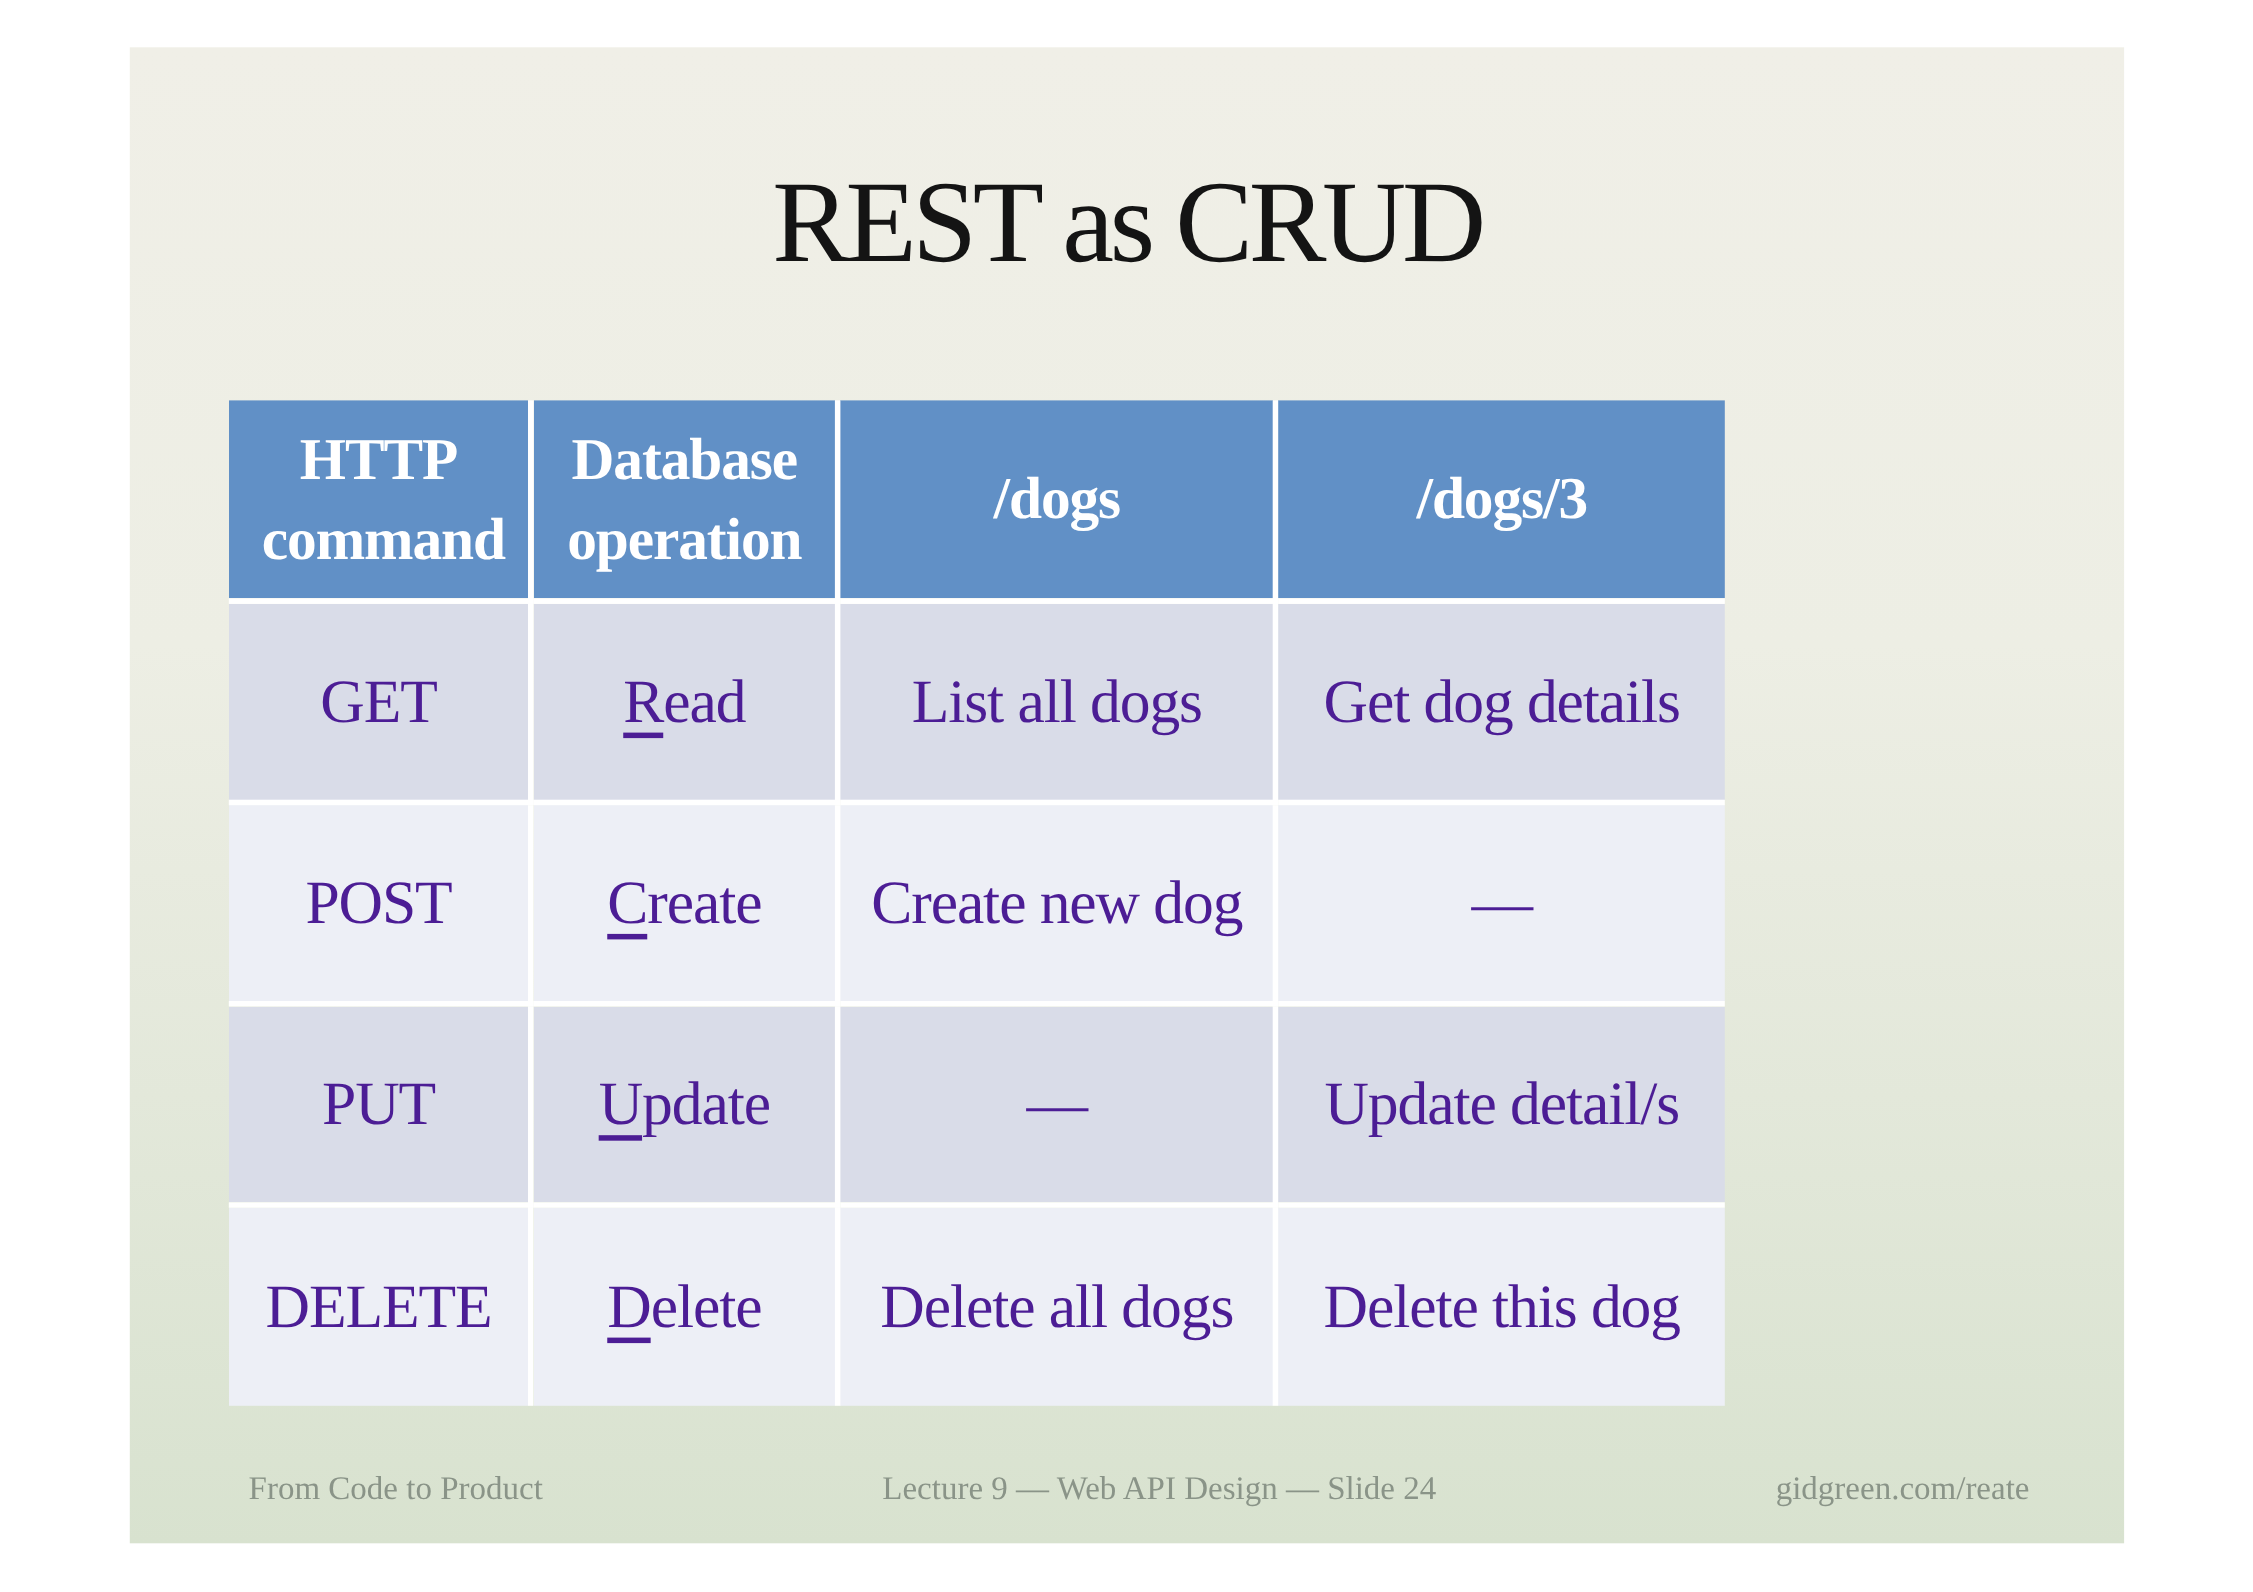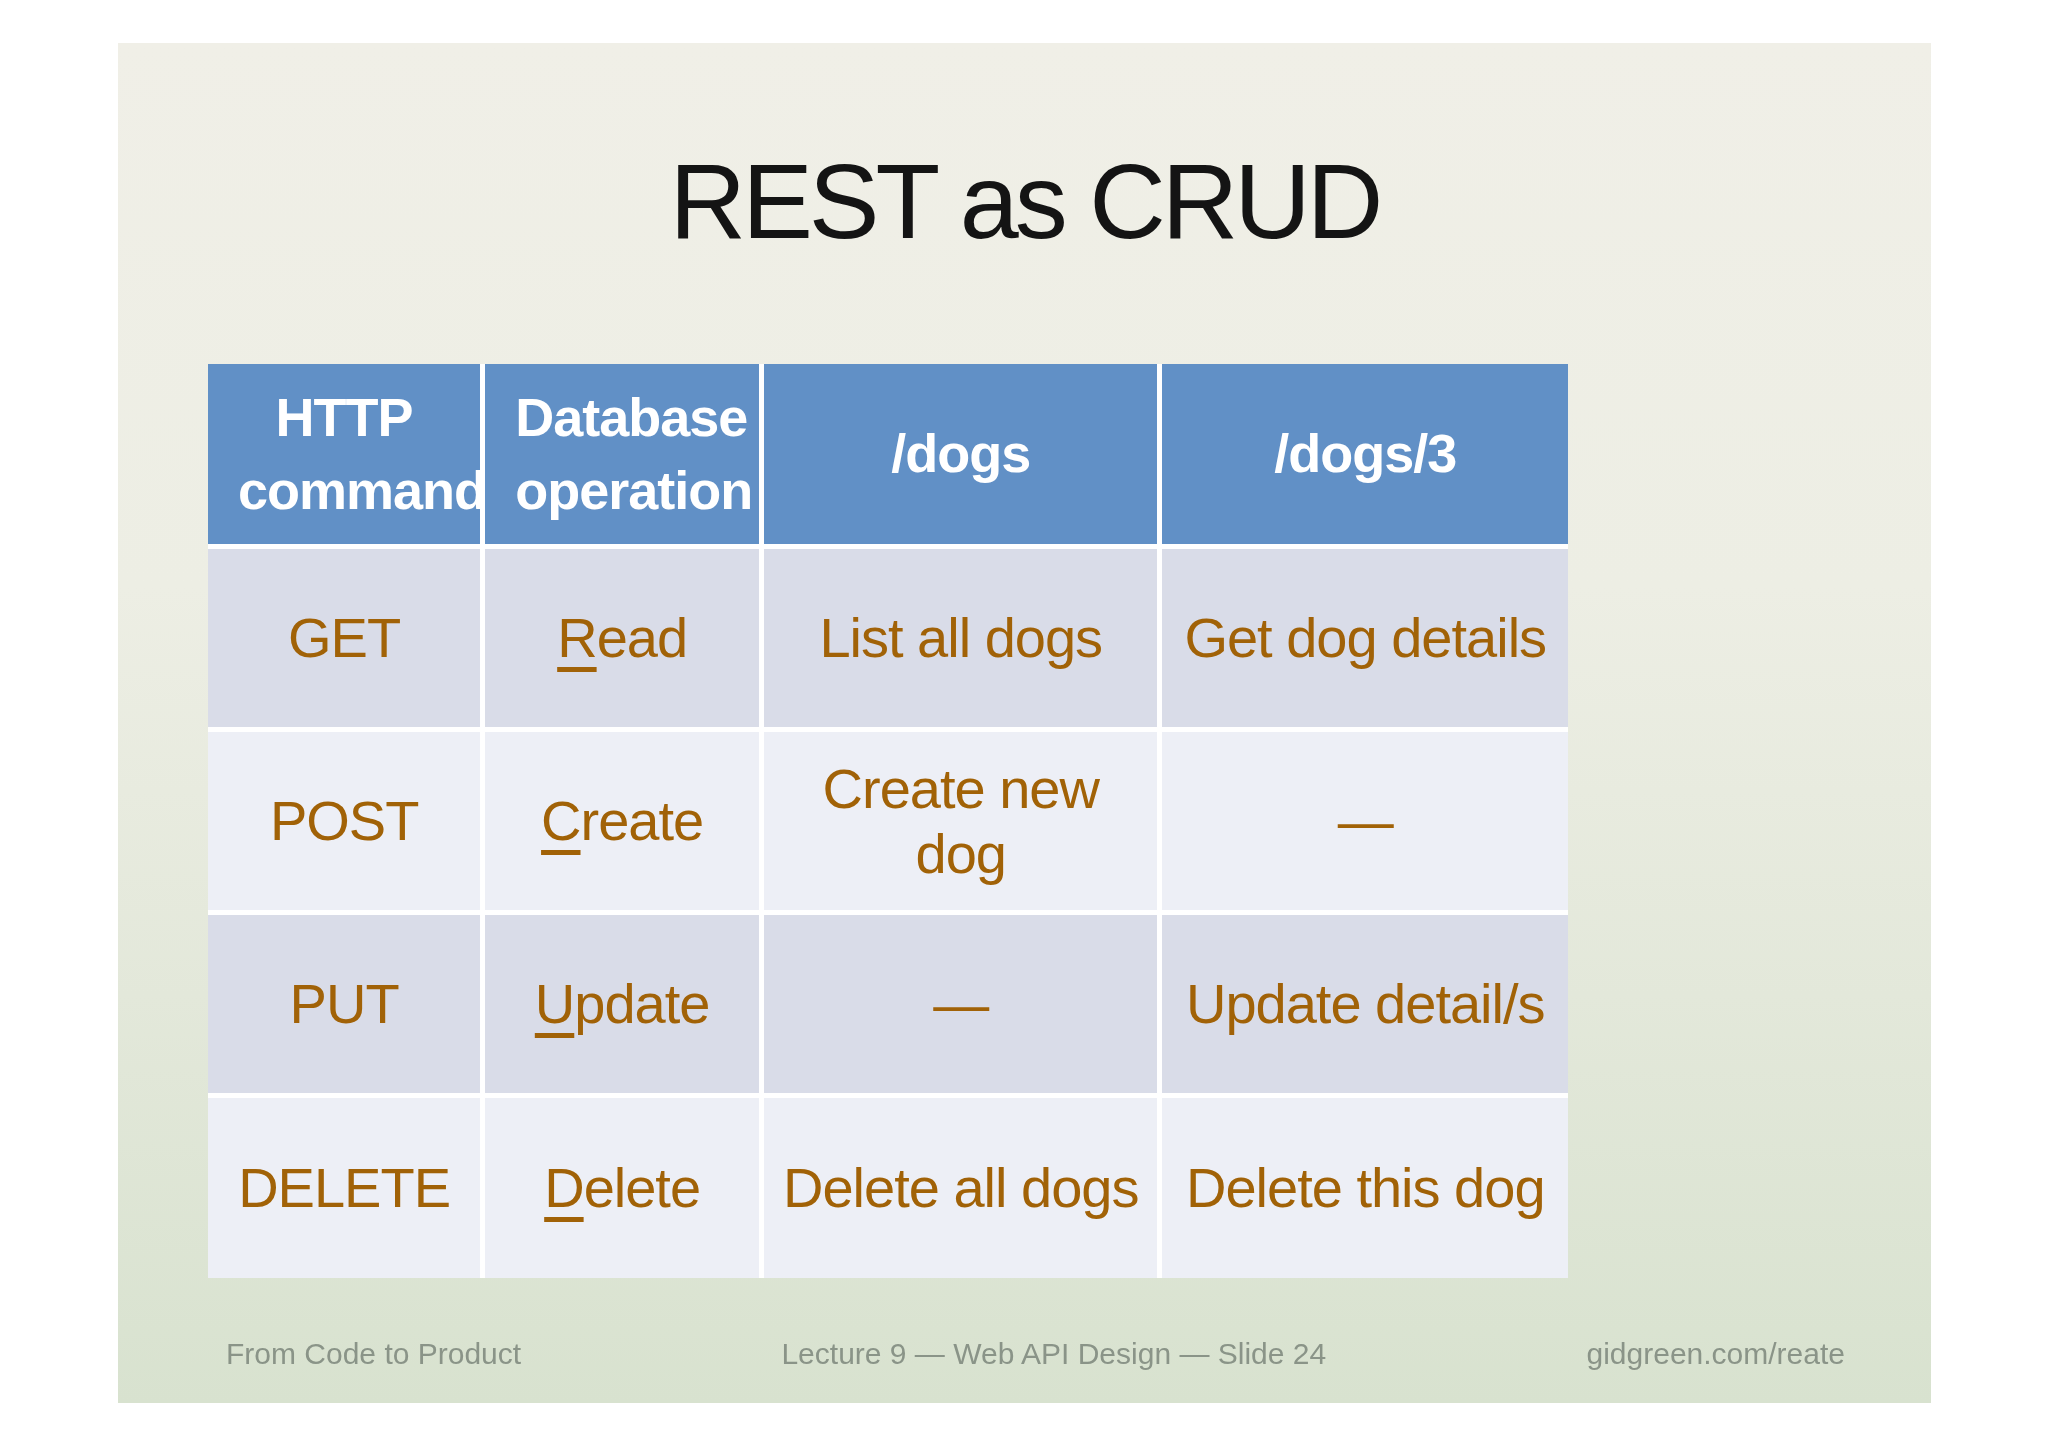--- a/index.html
+++ b/index.html
@@ -6,20 +6,21 @@
   html, body {
     width: 2048px; height: 1447px;
     background: #ffffff;
     font-family: "Liberation Sans", "DejaVu Sans", sans-serif;
     overflow: hidden;
   }
   .page {
     position: relative;
     width: 2048px; height: 1447px;
     background: #ffffff;
+    font-family: Liberation Serif, serif;
   }
   .slide {
     position: absolute;
     left: 118px; top: 43px;
     width: 1813px; height: 1360px;
     background: linear-gradient(180deg, #f0efe7 0%, #edeee4 40%, #e3e8da 70%, #d8e2cf 100%);
   }
   .slide-title {
     position: absolute;
     left: 0; top: 98px;
@@ -52,21 +53,21 @@
     font-weight: 700;
     font-size: 54px;
     letter-spacing: -1px;
     line-height: 1.35;
     padding: 0 30px;
   }
   .crud-table td {
     height: 183px;
     font-size: 56px;
     letter-spacing: -1px;
-    color: #a16207;
+    color: #4c1d95;
     padding: 0 10px;
   }
   .col-command  { width: 20.2%; }
   .col-op       { width: 20.5%; }
   .col-dogs     { width: 29.3%; }
   .col-dogs3    { width: 30.0%; }
   tr.row-odd td  { background: #d9dce8; }
   tr.row-even td { background: #edeff6; }
   .uletter {
     text-decoration: underline;

